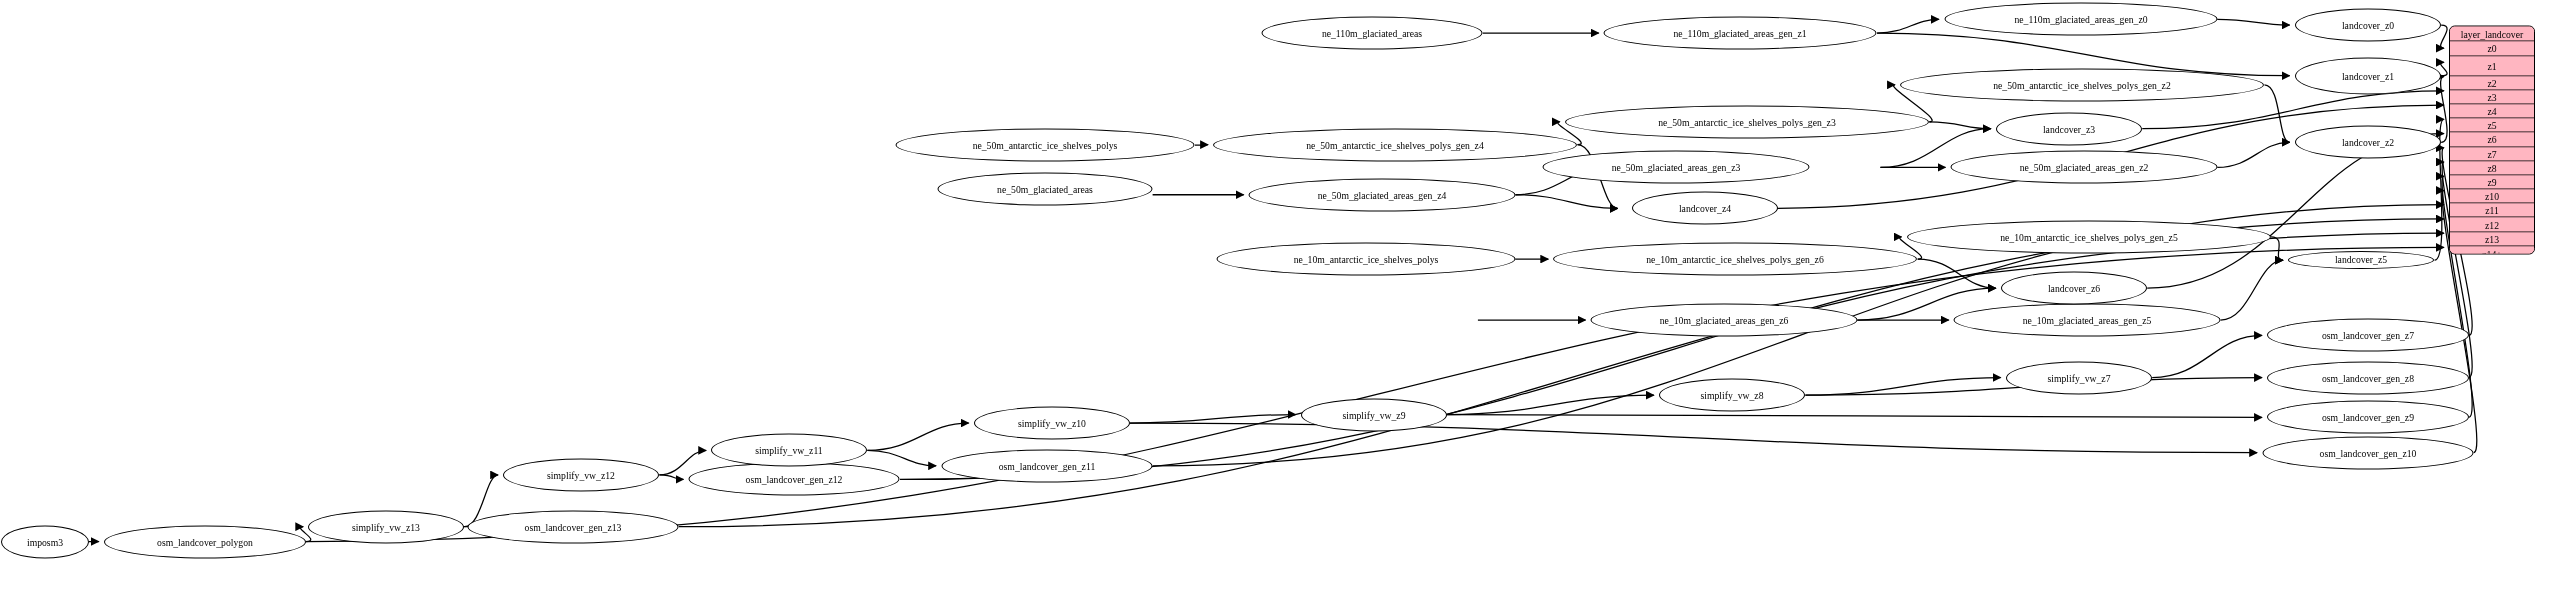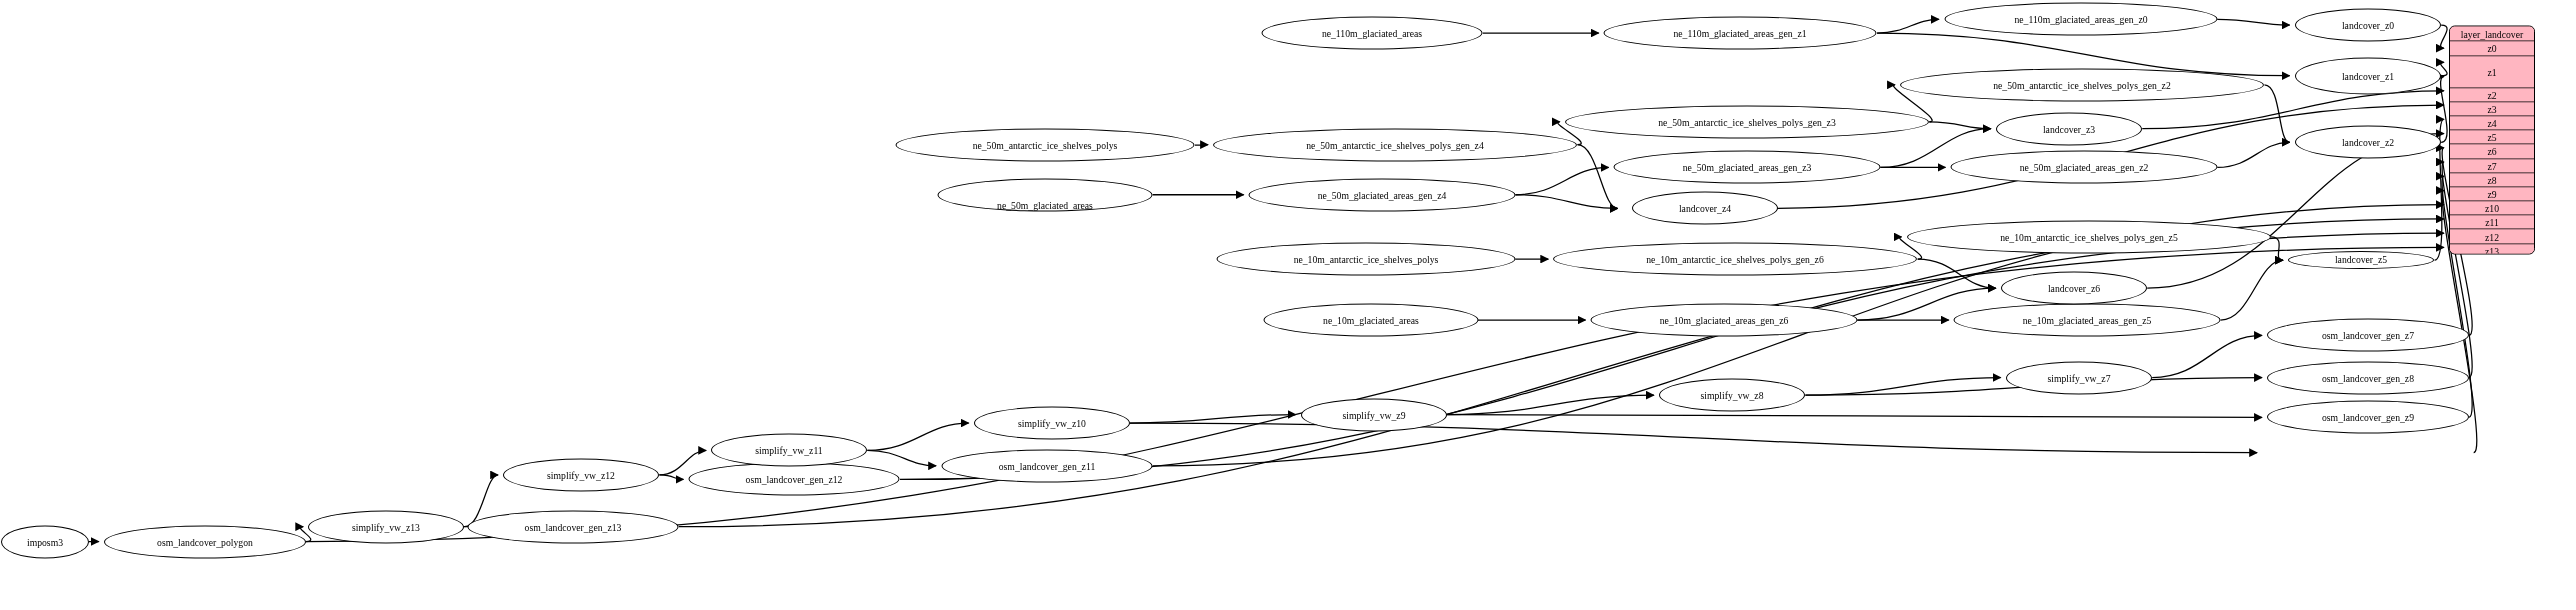--- a/index.html
+++ b/index.html
@@ -136,21 +136,21 @@
         <path d="M 3261.833 562 C 3375.244025 562, 3400.446475 506, 3504.8575 506" marker-end="url(#arrow)"></path>
         <path d="M 3899.833 562 C 3953.214025 562, 3965.076475 457, 4009.4575 457" marker-end="url(#arrow)"></path>
         <path d="M 4275.5425 457 C 4305.5425 457, 4270.932 209.5, 4291.932 209.5" marker-end="url(#arrow)"></path>
         <path d="M 3770.9425 506 C 4009.437775 506, 4062.436725 234.5, 4291.932 234.5" marker-end="url(#arrow)"></path>
       </g>
   </svg>
   <div id="node-layer">
       <div class="record-table" style="left: 2492px; top: 140px; width: 86px; height: 229px; background: rgb(255, 182, 193);">
         <div class="record-row header" style="height: 15.4px;">layer_landcover</div>
         <div class="record-row" style="height: 14.2px;">z0</div>
-        <div class="record-row" style="height: 32px;">z1</div>
+        <div class="record-row" style="height: 20px;">z1</div>
         <div class="record-row" style="height: 14.2px;">z2</div>
         <div class="record-row" style="height: 14.2px;">z3</div>
         <div class="record-row" style="height: 14.2px;">z4</div>
         <div class="record-row" style="height: 14.2px;">z5</div>
         <div class="record-row" style="height: 14.2px;">z6</div>
         <div class="record-row" style="height: 14.2px;">z7</div>
         <div class="record-row" style="height: 14.2px;">z8</div>
         <div class="record-row" style="height: 14.2px;">z9</div>
         <div class="record-row" style="height: 14.2px;">z10</div>
         <div class="record-row" style="height: 14.2px;">z11</div>
@@ -187,20 +187,23 @@
       </div>
       <div class="node" style="left: 1374px; top: 415px; width: 146px; height: 33px;">
         <span class="node-label">simplify_vw_z9</span>
       </div>
       <div class="node" style="left: 1732px; top: 395px; width: 146px; height: 33px;">
         <span class="node-label">simplify_vw_z8</span>
       </div>
       <div class="node" style="left: 2079px; top: 378px; width: 146px; height: 33px;">
         <span class="node-label">simplify_vw_z7</span>
       </div>
+      <div class="node" style="left: 2368px; top: 453px; width: 211px; height: 33px;">
+        <span class="node-label">osm_landcover_gen_z10</span>
+      </div>
       <div class="node" style="left: 2368px; top: 417px; width: 202px; height: 33px;">
         <span class="node-label">osm_landcover_gen_z9</span>
       </div>
       <div class="node" style="left: 2368px; top: 378px; width: 202px; height: 33px;">
         <span class="node-label">osm_landcover_gen_z8</span>
       </div>
       <div class="node" style="left: 2368px; top: 335px; width: 202px; height: 33px;">
         <span class="node-label">osm_landcover_gen_z7</span>
       </div>
       <div class="node" style="left: 1372px; top: 33px; width: 221px; height: 33px;">
@@ -217,43 +220,40 @@
       </div>
       <div class="node" style="left: 1395px; top: 145px; width: 364px; height: 33px;">
         <span class="node-label">ne_50m_antarctic_ice_shelves_polys_gen_z4</span>
       </div>
       <div class="node" style="left: 1747px; top: 122px; width: 364px; height: 33px;">
         <span class="node-label">ne_50m_antarctic_ice_shelves_polys_gen_z3</span>
       </div>
       <div class="node" style="left: 2082px; top: 85px; width: 364px; height: 33px;">
         <span class="node-label">ne_50m_antarctic_ice_shelves_polys_gen_z2</span>
       </div>
-      <div class="node" style="left: 1045px; top: 195px; width: 215px; height: 33px; align-items: flex-end;">
+      <div class="node" style="left: 1045px; top: 189px; width: 215px; height: 33px;">
         <span class="node-label">ne_50m_glaciated_areas</span>
       </div>
       <div class="node" style="left: 1382px; top: 195px; width: 267px; height: 33px;">
         <span class="node-label">ne_50m_glaciated_areas_gen_z4</span>
       </div>
-      <div class="node" style="left: 1747px; top: 167px; width: 267px; height: 33px;">
+      <div class="node" style="left: 1676px; top: 167px; width: 267px; height: 33px;">
         <span class="node-label">ne_50m_glaciated_areas_gen_z3</span>
       </div>
       <div class="node" style="left: 2084px; top: 167px; width: 267px; height: 33px;">
         <span class="node-label">ne_50m_glaciated_areas_gen_z2</span>
       </div>
       <div class="node" style="left: 1366px; top: 259px; width: 299px; height: 33px;">
         <span class="node-label">ne_10m_antarctic_ice_shelves_polys</span>
       </div>
       <div class="node" style="left: 1735px; top: 259px; width: 364px; height: 33px; font-family: Liberation Serif, serif;">
         <span class="node-label">ne_10m_antarctic_ice_shelves_polys_gen_z6</span>
       </div>
       <div class="node" style="left: 2089px; top: 237px; width: 364px; height: 33px;">
         <span class="node-label">ne_10m_antarctic_ice_shelves_polys_gen_z5</span>
-      </div>
-      <div class="node" style="left: 1371px; top: 320px; width: 215px; height: 33px;">
-        <span class="node-label">ne_10m_glaciated_areas</span>
       </div>
       <div class="node" style="left: 1724px; top: 320px; width: 267px; height: 33px;">
         <span class="node-label">ne_10m_glaciated_areas_gen_z6</span>
       </div>
       <div class="node" style="left: 2087px; top: 320px; width: 267px; height: 33px;">
         <span class="node-label">ne_10m_glaciated_areas_gen_z5</span>
       </div>
       <div class="node" style="left: 2368px; top: 25px; width: 146px; height: 33px;">
         <span class="node-label">landcover_z0</span>
       </div>

